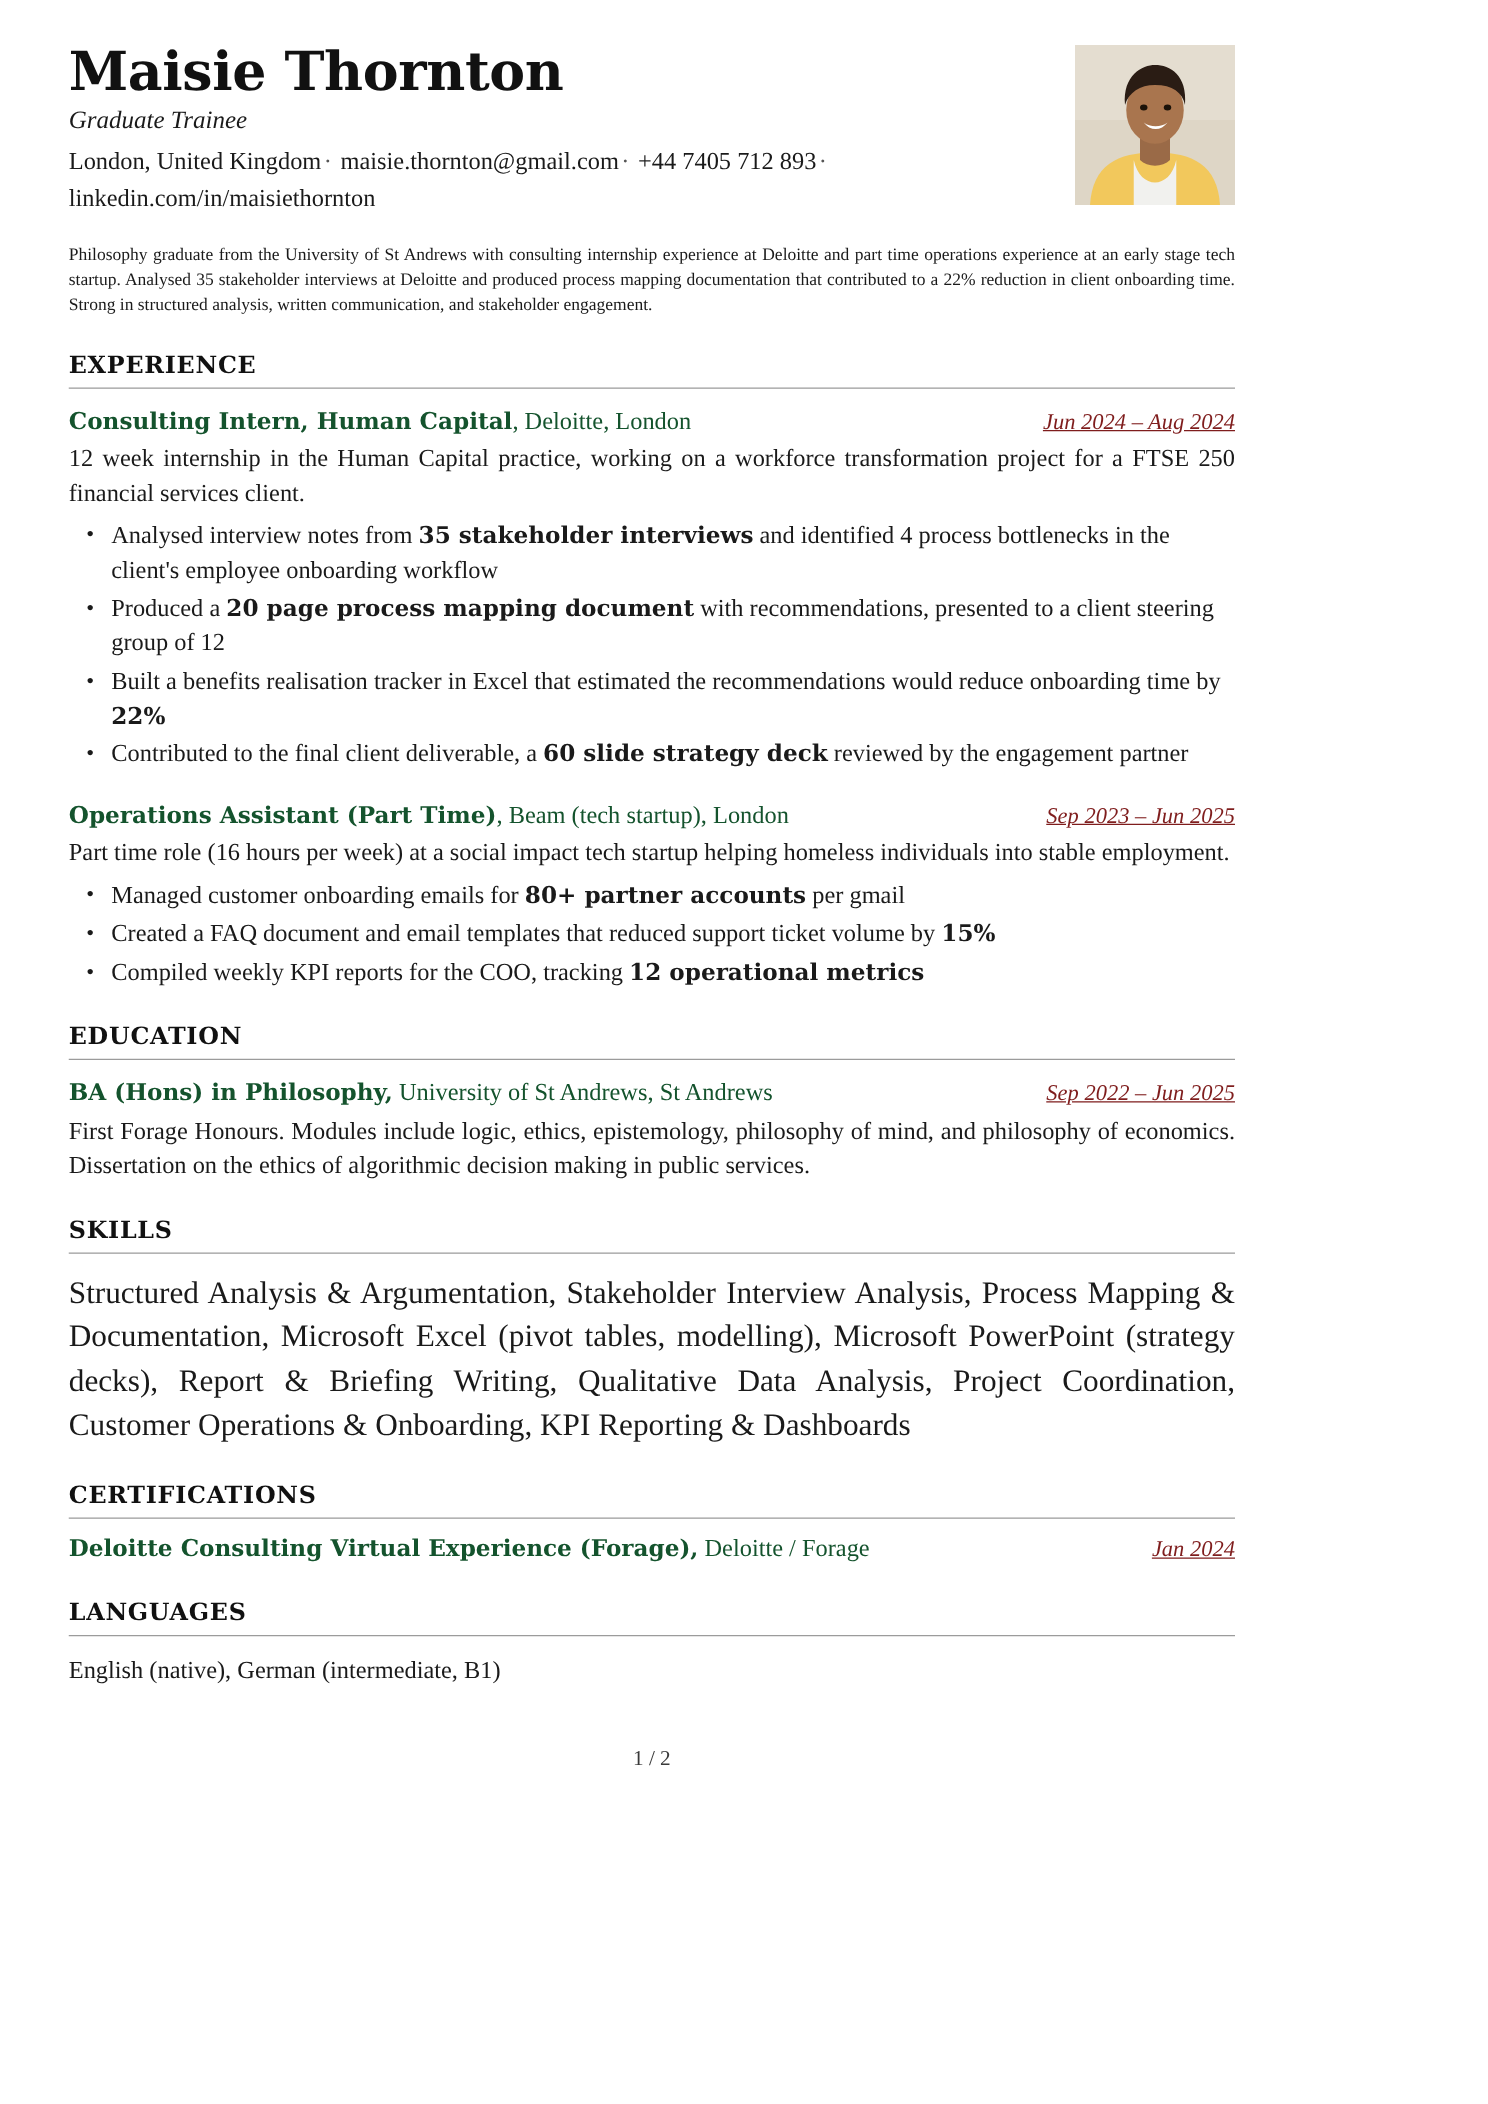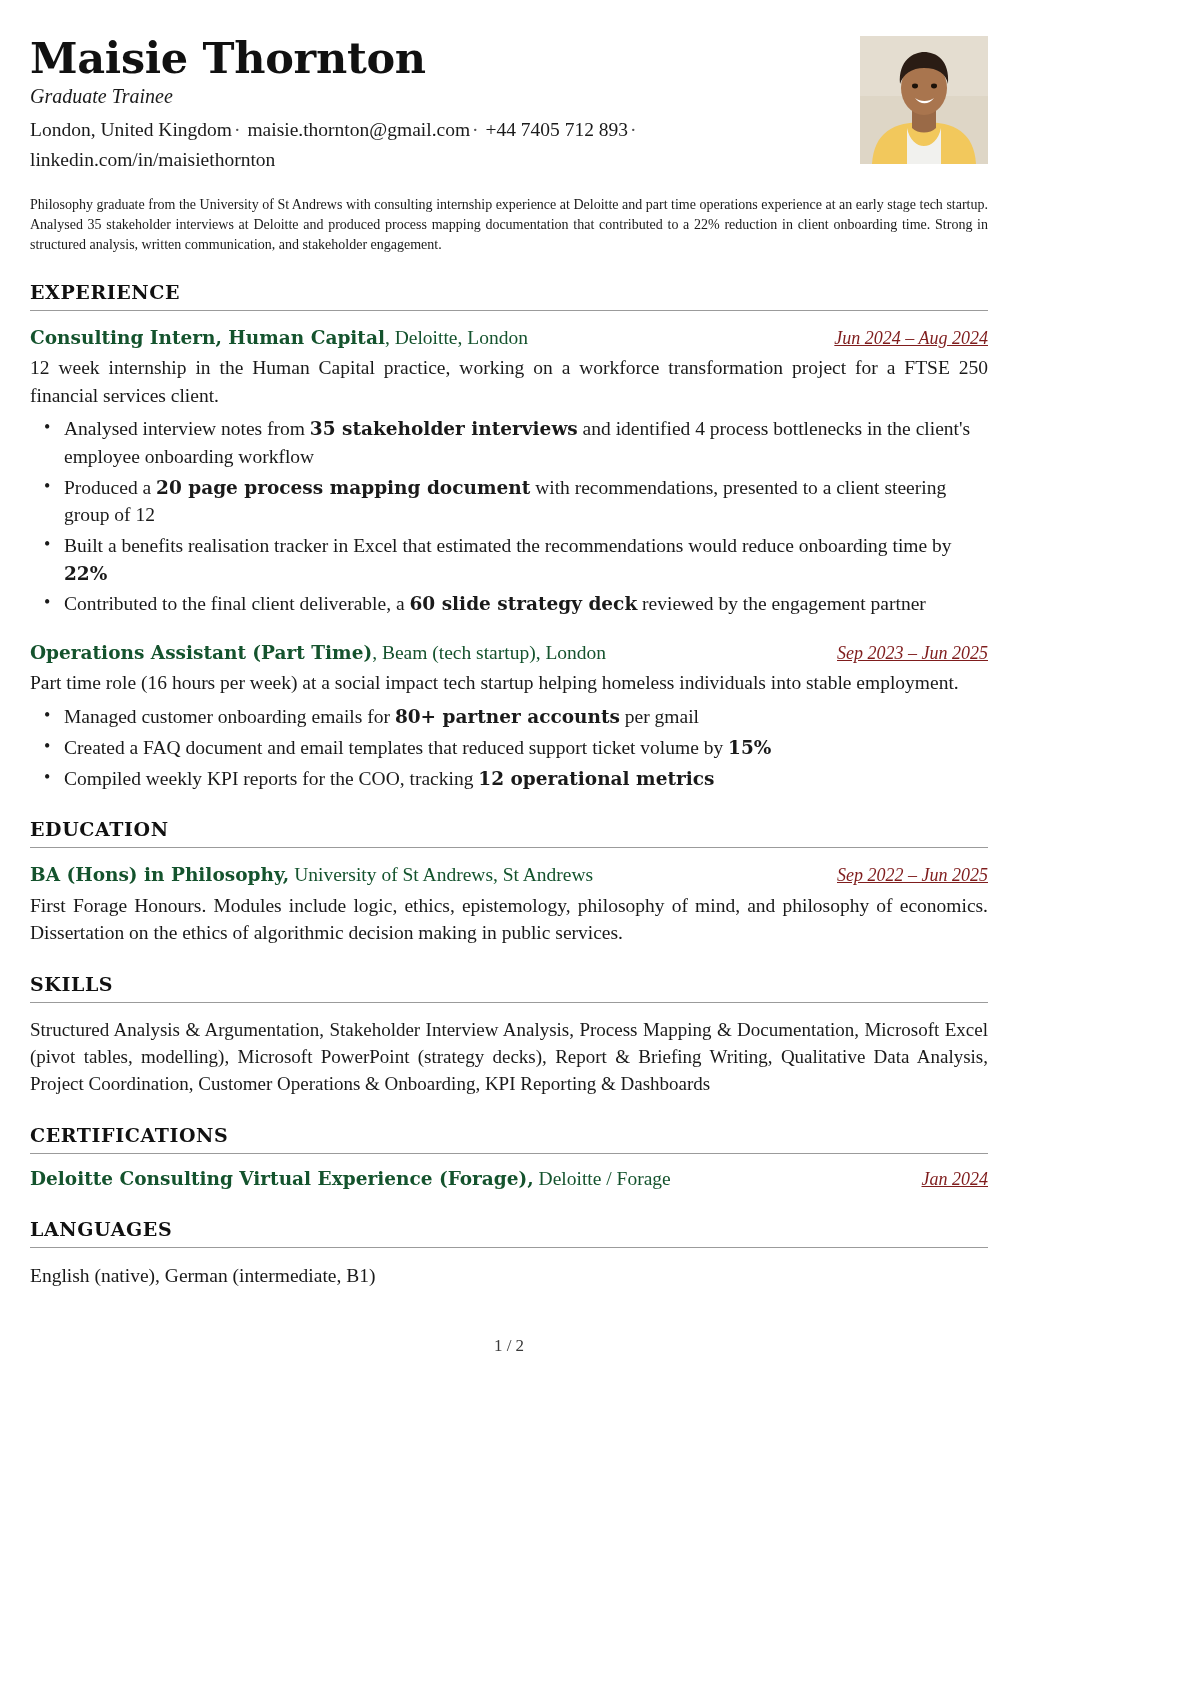--- a/index.html
+++ b/index.html
@@ -12,21 +12,21 @@
     min-height: 1683px;
     font-family: "Liberation Serif", serif;
     color: #1a1a1a;
     -webkit-font-smoothing: antialiased;
   }
   .page {
     position: relative;
     width: 1026px;
     min-height: 1683px;
     box-sizing: border-box;
-    padding: 36px 38px 0 30px;
+    padding: 36px 38px 0 55px;
   }
 
   
   .header {
     display: flex;
     align-items: flex-start;
     justify-content: space-between;
     gap: 24px;
   }
   .header-left {
@@ -149,21 +149,21 @@
     top: 0;
     font-size: 18px;
     color: #1a1a1a;
   }
   ul.bullets li b {
     font-family: "DejaVu Serif", serif;
     font-weight: bold;
     font-size: 18.5px;
   }
   .skills-body {
-    font-size: 19px;
+    font-size: 25px;
     line-height: 1.42;
     text-align: justify;
   }
   .lang-body {
     font-size: 19.5px;
     line-height: 1.42;
   }
   .cert-entry .entry-title b { font-weight: bold; }
 
   .footer {

